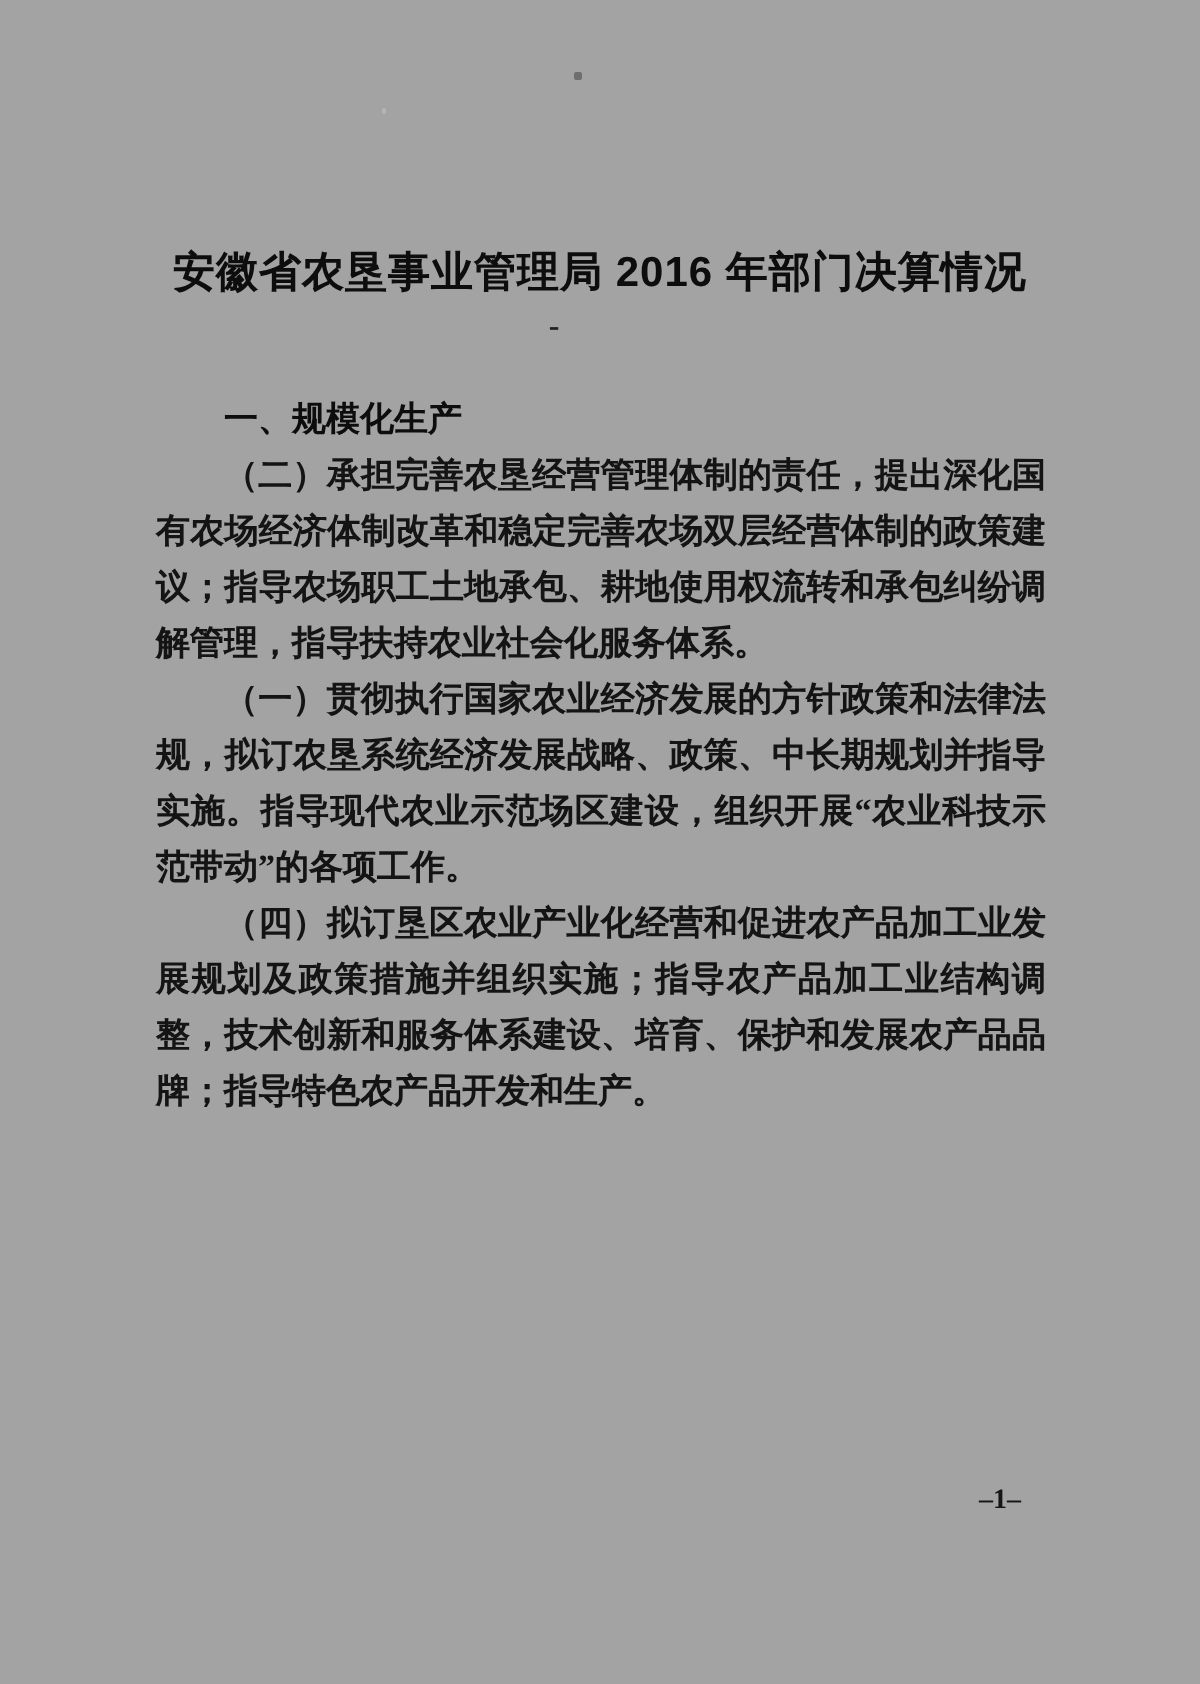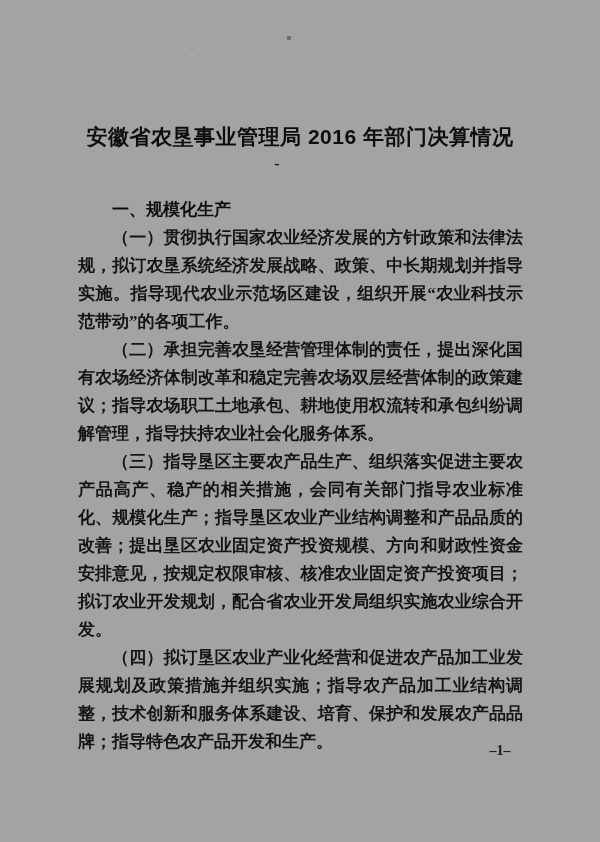--- a/index.html
+++ b/index.html
@@ -100,21 +100,20 @@
 
   <div class="speck speck-1"></div>
   <div class="speck speck-2"></div>
 
   <h1 class="title">安徽省农垦事业管理局 2016 年部门决算情况</h1>
 
   <div class="title-dash">-</div>
 
   <div class="body-text">
     <p class="section-heading">一、规模化生产</p>
+    <p class="para">（二）承担完善农垦经营管理体制的责任，提出深化国有农场经济体制改革和稳定完善农场双层经营体制的政策建议；指导农场职工土地承包、耕地使用权流转和承包纠纷调解管理，指导扶持农业社会化服务体系。</p>
     <p class="para">（一）贯彻执行国家农业经济发展的方针政策和法律法规，拟订农垦系统经济发展战略、政策、中长期规划并指导实施。指导现代农业示范场区建设，组织开展“农业科技示范带动”的各项工作。</p>
-    <p class="para">（二）承担完善农垦经营管理体制的责任，提出深化国有农场经济体制改革和稳定完善农场双层经营体制的政策建议；指导农场职工土地承包、耕地使用权流转和承包纠纷调解管理，指导扶持农业社会化服务体系。</p>
-    <p class="para">（三）指导垦区主要农产品生产、组织落实促进主要农产品高产、稳产的相关措施，会同有关部门指导农业标准化、规模化生产；指导垦区农业产业结构调整和产品品质的改善；提出垦区农业固定资产投资规模、方向和财政性资金安排意见，按规定权限审核、核准农业固定资产投资项目；拟订农业开发规划，配合省农业开发局组织实施农业综合开发。</p>
     <p class="para">（四）拟订垦区农业产业化经营和促进农产品加工业发展规划及政策措施并组织实施；指导农产品加工业结构调整，技术创新和服务体系建设、培育、保护和发展农产品品牌；指导特色农产品开发和生产。</p>
   </div>
 
   <div class="page-number">–1–</div>
 
 </div>
 
 </body></html>

